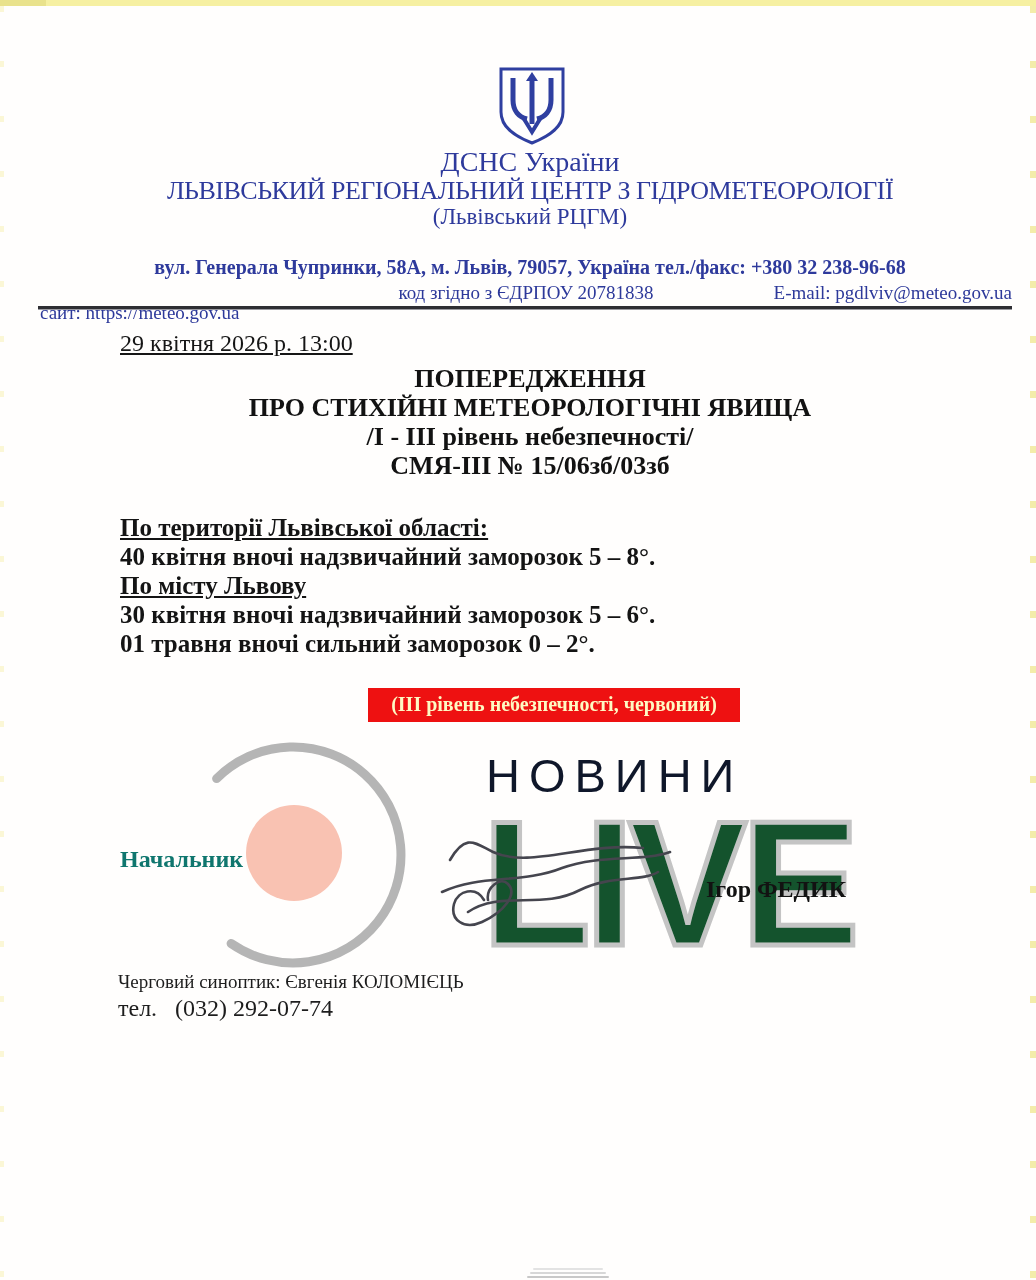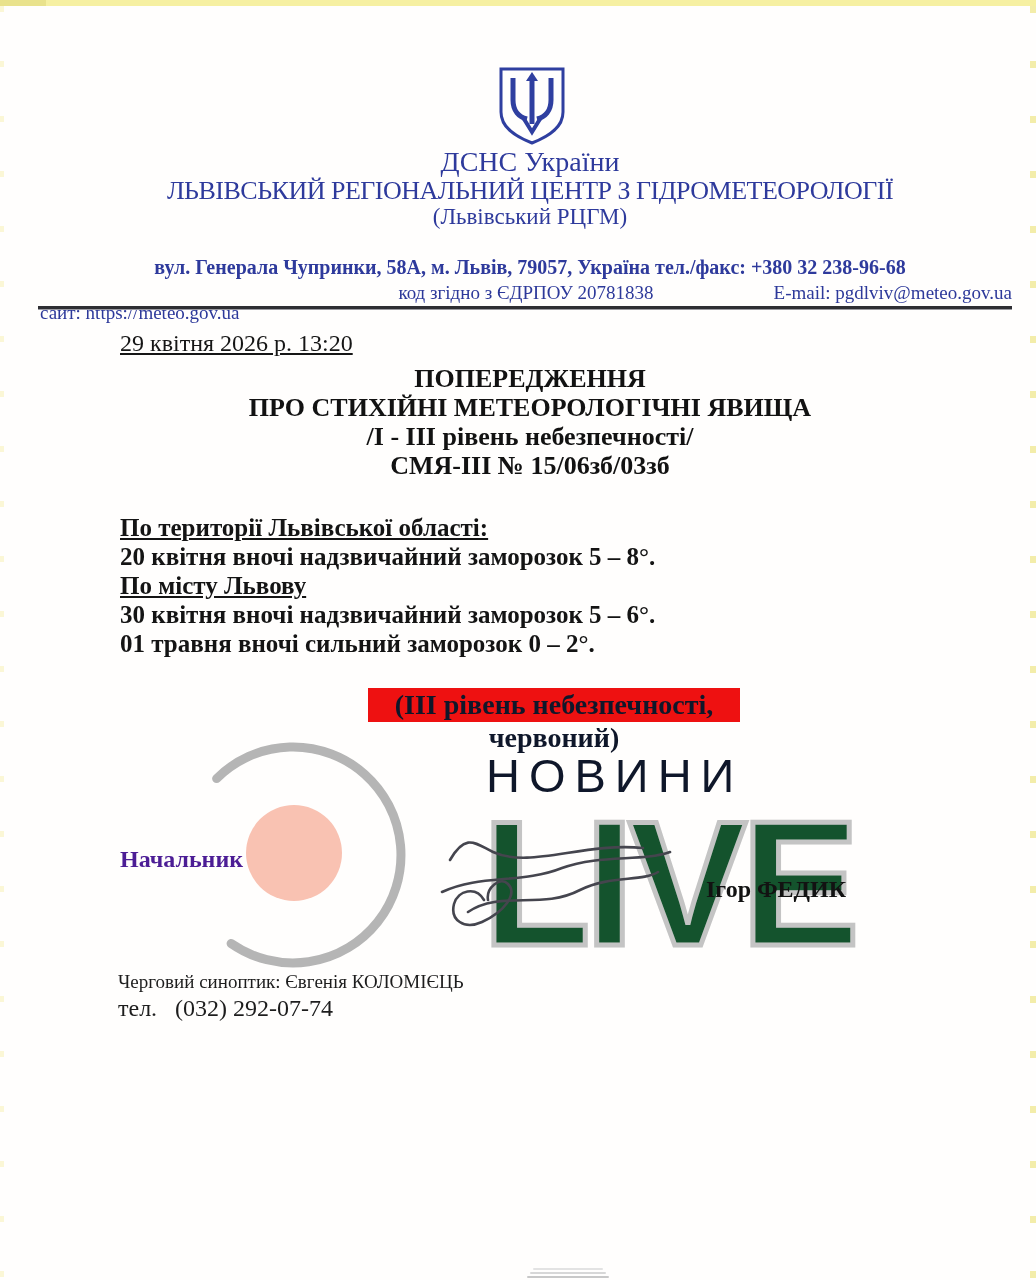--- a/index.html
+++ b/index.html
@@ -43,36 +43,36 @@
 
   
   .doc-date { position:absolute; top:330px; left:120px; font-size:24px; color:#161616;
               text-decoration:underline; }
   .doc-title { position:absolute; top:364px; left:0; width:1060px; text-align:center;
                font-size:26px; font-weight:bold; color:#121212; line-height:29px; }
   .body-block { position:absolute; top:513px; left:120px; width:820px;
                 font-size:25px; font-weight:bold; color:#141414; line-height:29px; }
   .u { text-decoration:underline; }
   .alert-line { position:absolute; top:688px; left:368px; width:372px; height:34px;
-                background:#ee1111; color:#0f172a; font-size:28px; font-weight:bold;
+                background:#ee1111; color:#fef9c3; font-size:20px; font-weight:bold;
                 text-align:center; line-height:33px; }
 
   
   .wm { position:absolute; z-index:1; }
   .wm-ring { left:178px; top:740px; width:232px; height:230px; }
   .wm-novyny { left:486px; top:748px; width:310px; font-family:"Liberation Sans",sans-serif;
                font-size:47px; font-weight:normal; letter-spacing:9px; color:#0f172a; }
   .wm-live { left:482px; top:804px; width:430px; font-family:Liberation Sans, sans-serif;
              font-size:178px; font-weight:bold; letter-spacing:-6px; color:#14532d;
              -webkit-text-stroke:5px #c4c4c4; line-height:160px; }
   .signature { position:absolute; left:438px; top:812px; width:238px; height:128px; z-index:3; }
 
   
   .signoff-position { position:absolute; top:846px; left:120px; font-size:24px;
-                      font-weight:bold; color:#4c1d95; z-index:2; }
+                      font-weight:bold; color:#0f766e; z-index:2; }
   .signoff-name { position:absolute; top:848px; left:706px; font-size:24px;
                   font-weight:bold; color:#121212; z-index:4;margin-top:28px; }
   .footer-line1 { position:absolute; top:971px; left:118px; font-size:19px; color:#1d1d1d; z-index:2; }
   .footer-line2 { position:absolute; top:995px; left:118px; font-size:24px; color:#1d1d1d; z-index:2; white-space:pre; }
 
   
   .bottom-cut { position:absolute; left:527px; top:1268px; width:82px; height:12px; }
   .bottom-cut div { height:2px; margin-bottom:2px; border-radius:1px; }
   .bc1 { background:#e3e3e3; width:70px; margin-left:6px; }
   .bc2 { background:#d7d7d7; width:76px; margin-left:3px; }
@@ -109,32 +109,32 @@
   <div class="org-short">(Львівський РЦГМ)</div>
   <div class="address-line">вул. Генерала Чупринки, 58А, м. Львів, 79057, Україна тел./факс: +380 32 238-96-68</div>
 
   <div class="contact-row">
     <span class="contact-site">сайт: https://meteo.gov.ua</span>
     <span class="contact-code">код згідно з ЄДРПОУ 20781838</span>
     <span class="contact-email">E-mail: pgdlviv@meteo.gov.ua</span>
   </div>
   <div class="header-rule"></div>
 
-  <div class="doc-date">29 квітня 2026 р. 13:20</div>
+  <div class="doc-date">29 квітня 2026 р. 13:00</div>
 
   <div class="doc-title">
     <div>ПОПЕРЕДЖЕННЯ</div>
     <div>ПРО СТИХІЙНІ МЕТЕОРОЛОГІЧНІ ЯВИЩА</div>
     <div>/І - ІІІ рівень небезпечності/</div>
     <div>СМЯ-ІІІ № 15/06зб/03зб</div>
   </div>
 
   <div class="body-block">
     <div class="u">По території Львівської області:</div>
-    <div>20 квітня вночі надзвичайний заморозок 5 – 8°.</div>
+    <div>40 квітня вночі надзвичайний заморозок 5 – 8°.</div>
     <div class="u">По місту Львову</div>
     <div>30 квітня вночі надзвичайний заморозок 5 – 6°.</div>
     <div>01 травня вночі сильний заморозок 0 – 2°.</div>
   </div>
 
   <div class="alert-line">(ІІІ рівень небезпечності, червоний)</div>
 
   <div class="signoff-position">Начальник</div>
   <svg class="signature" viewBox="0 0 238 128">
     <g fill="none" stroke="#45454e" stroke-width="2.6" stroke-linecap="round">

